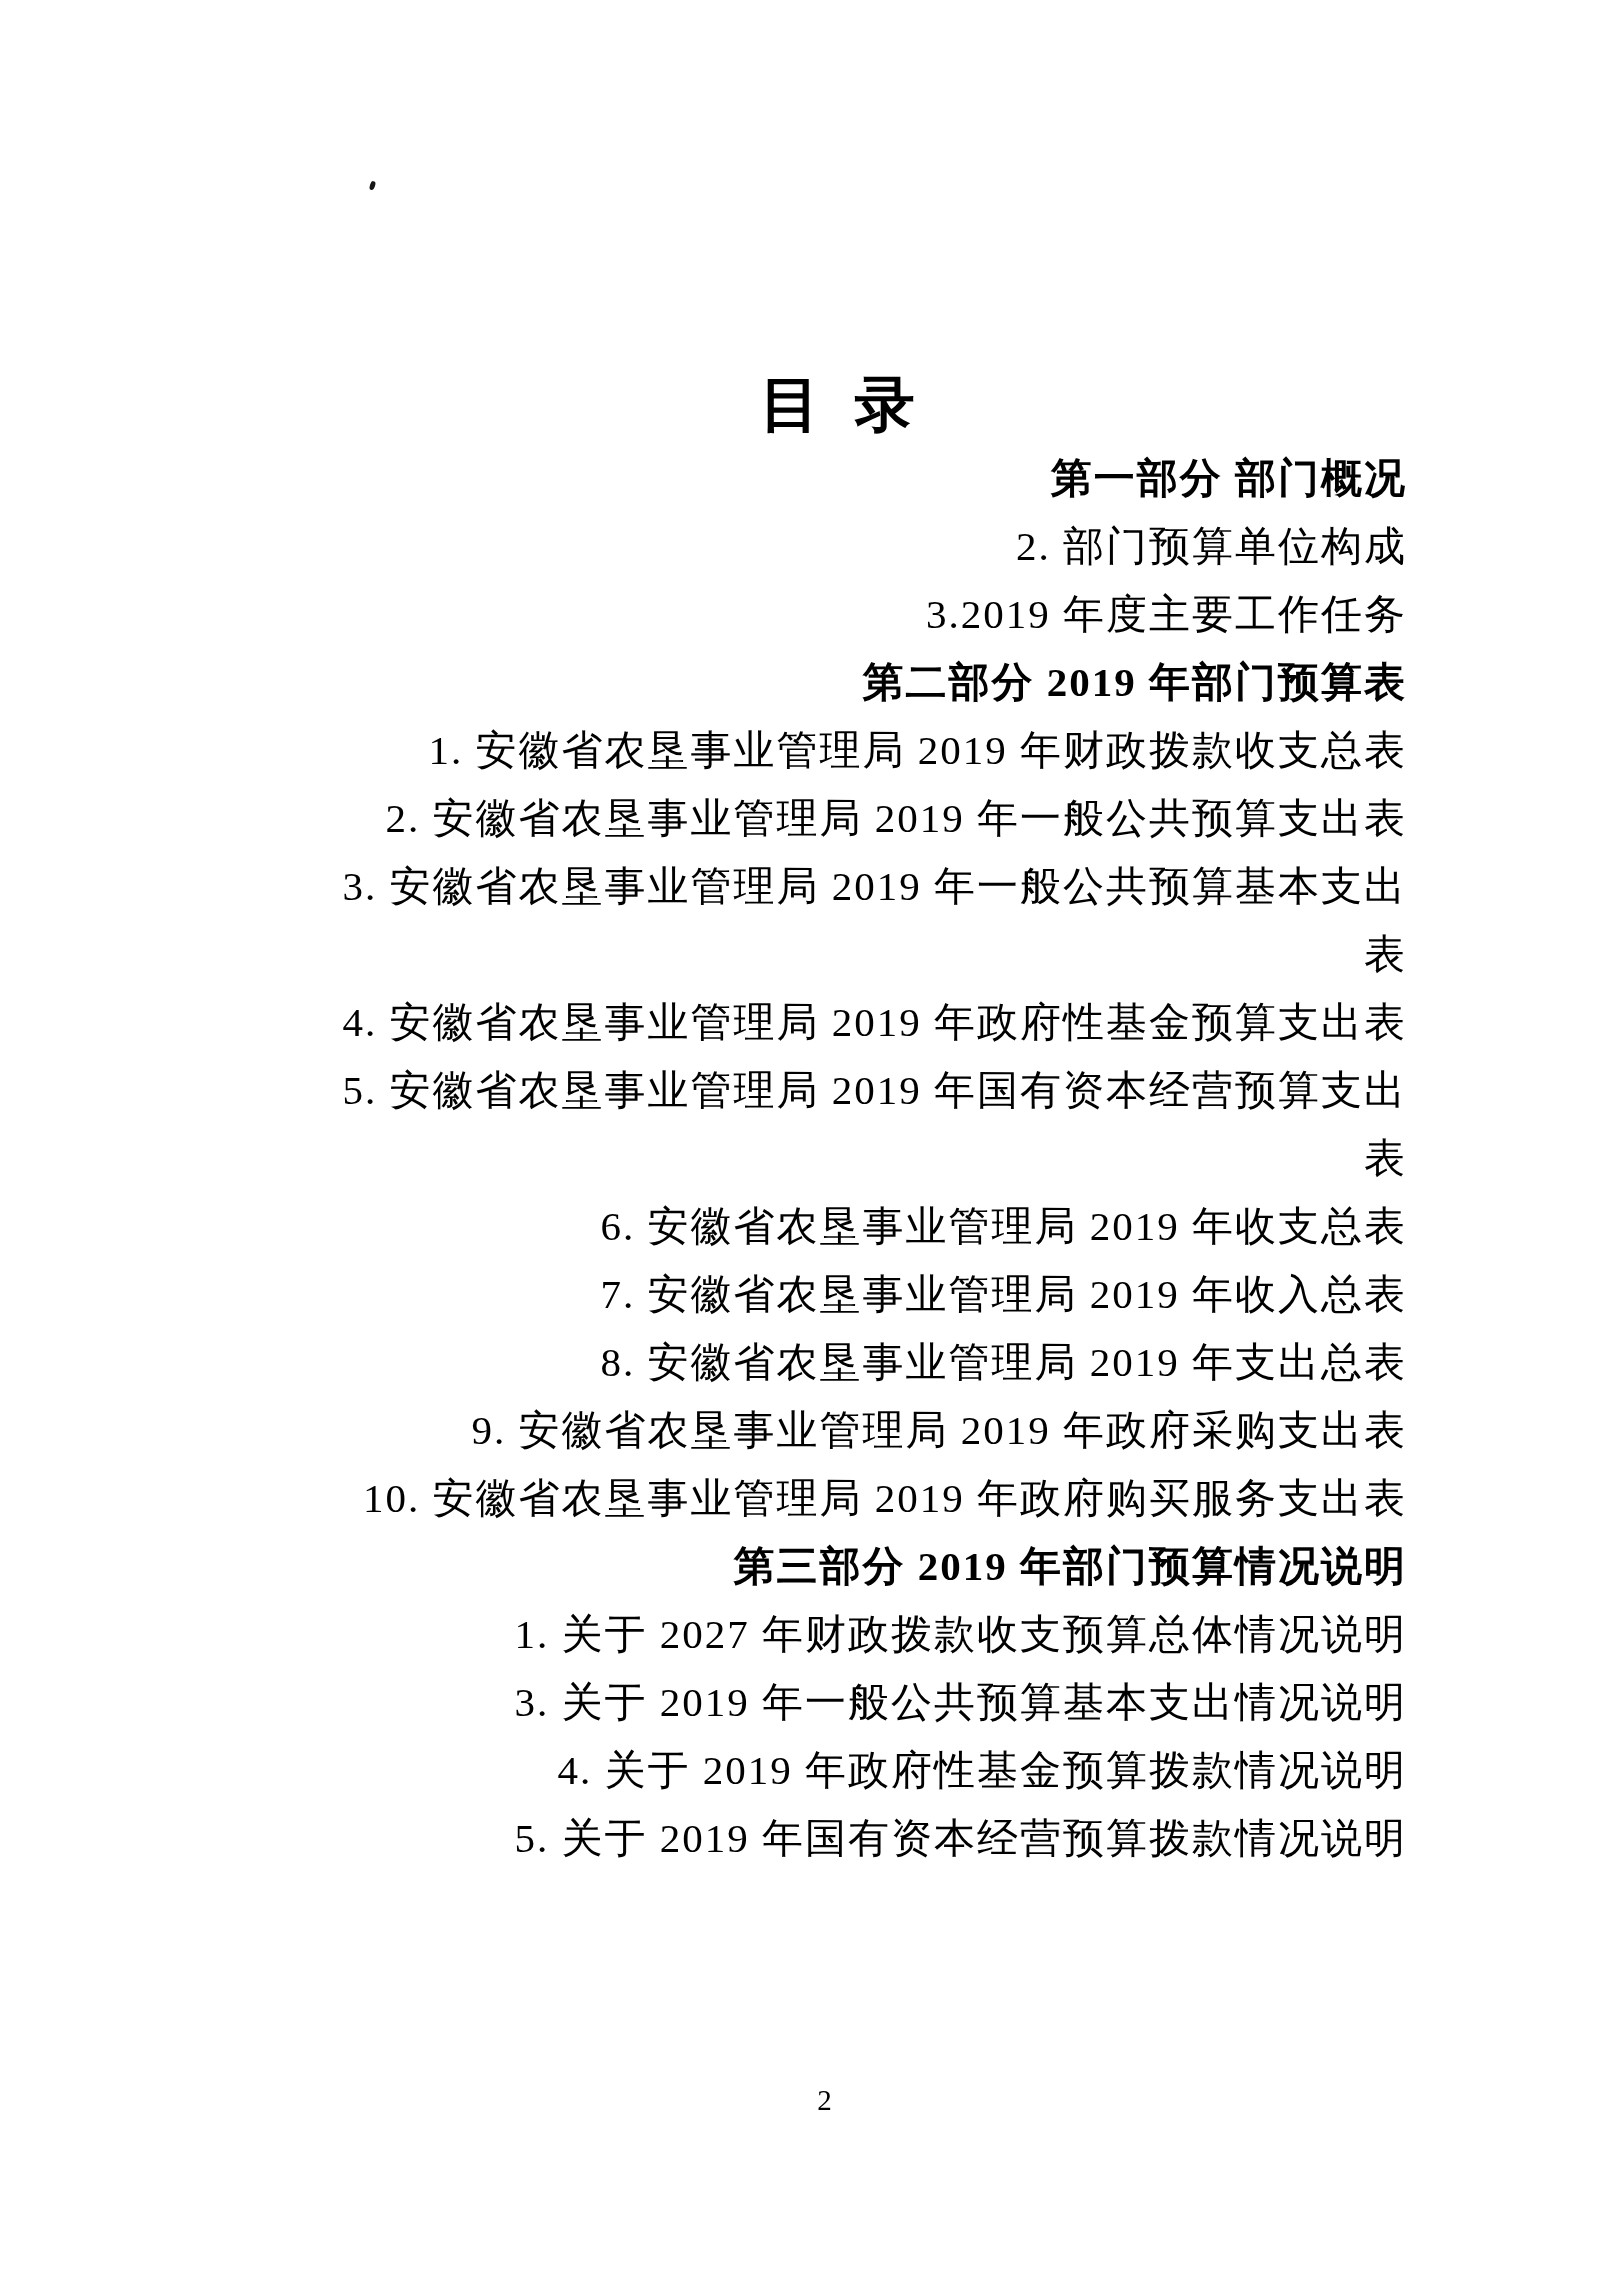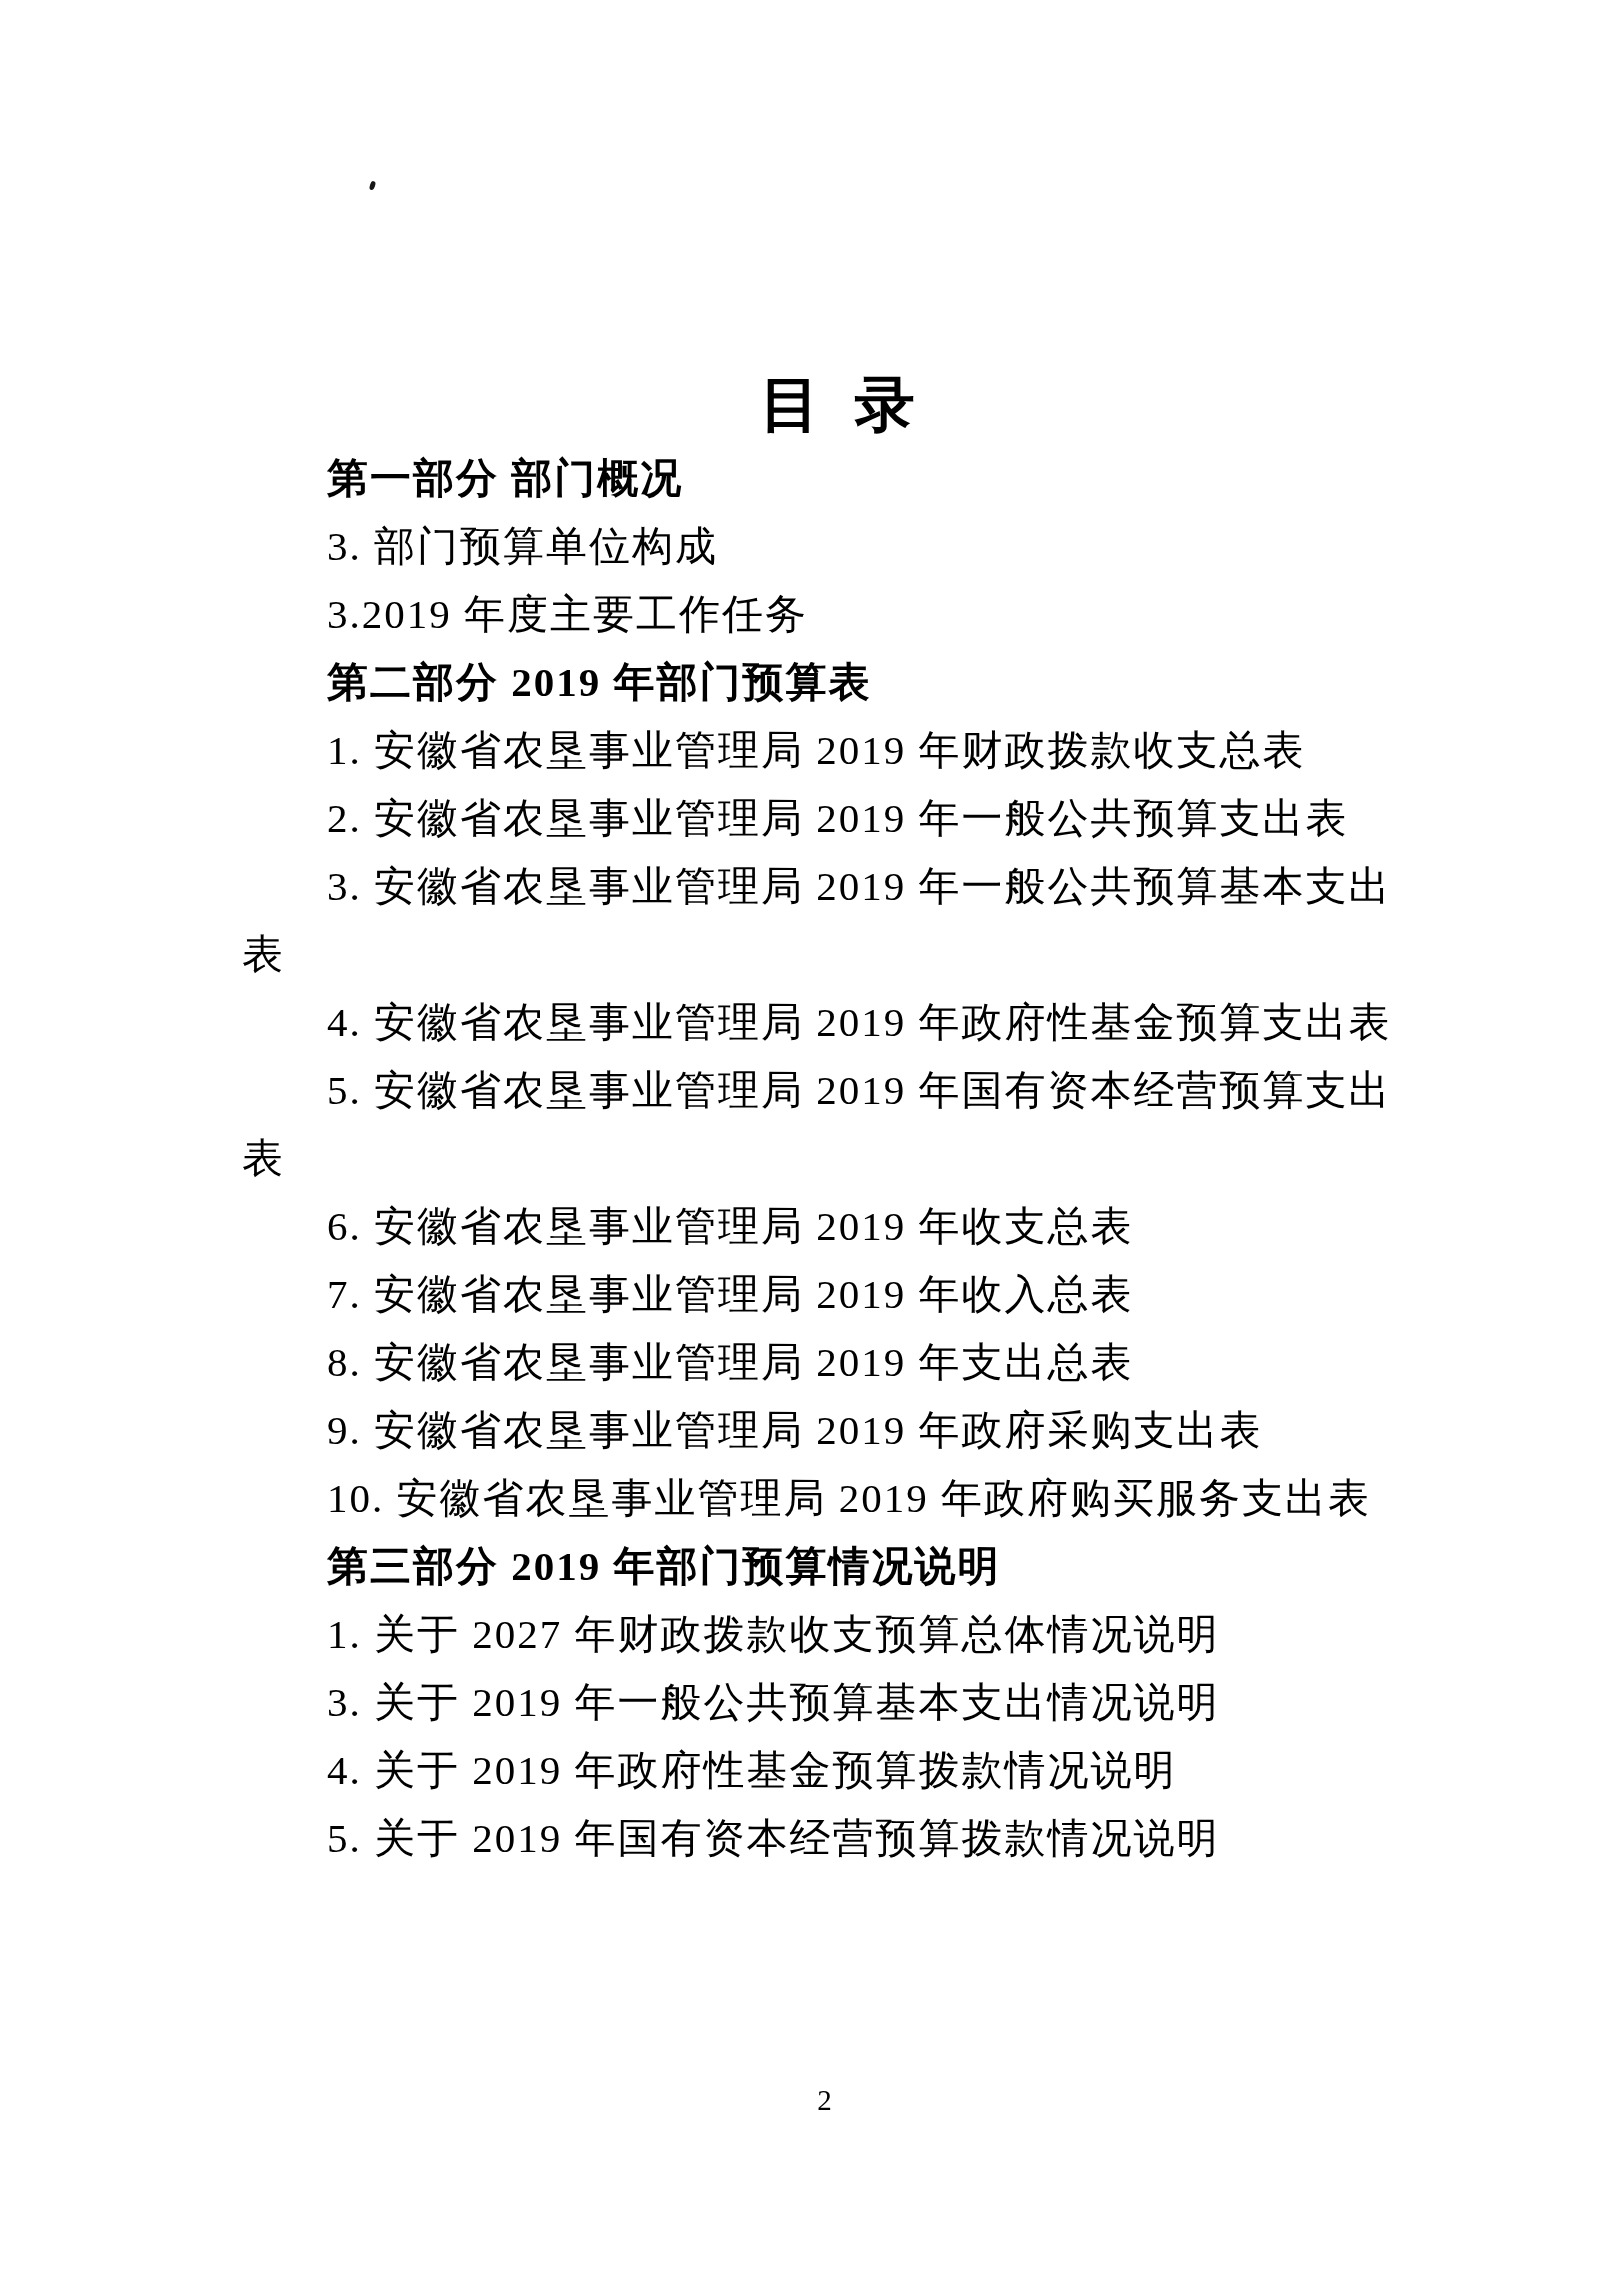--- a/index.html
+++ b/index.html
@@ -27,22 +27,23 @@
     font-size: 60px;
     line-height: 73px;
     font-weight: 700;
     word-spacing: 17px;
     letter-spacing: 1.3px;
     white-space: nowrap;
   }
   .toc {
     position: absolute;
     top: 444px;
-    left: 242px;
+    left: 234px;
     width: 1173px;
+    text-align: right;
   }
   .toc-line {
     font-size: 41px;
     line-height: 68px;
     letter-spacing: 2px;
     white-space: nowrap;
   }
   .toc-line.indent {
     padding-left: 85px;
   }
@@ -75,21 +76,21 @@
 <body>
 
 <div class="page">
 
   <span class="scan-speck"></span>
 
   <div class="doc-title">目 录</div>
 
   <div class="toc">
       <div class="toc-line indent heading">第一部分 部门概况</div>
-      <div class="toc-line indent">3. 部门预算单位构成</div>
+      <div class="toc-line indent">2. 部门预算单位构成</div>
       <div class="toc-line indent">3.2019 年度主要工作任务</div>
       <div class="toc-line indent heading">第二部分 2019 年部门预算表</div>
       <div class="toc-line indent">1. 安徽省农垦事业管理局 2019 年财政拨款收支总表</div>
       <div class="toc-line indent">2. 安徽省农垦事业管理局 2019 年一般公共预算支出表</div>
       <div class="toc-line indent">3. 安徽省农垦事业管理局 2019 年一般公共预算基本支出</div>
       <div class="toc-line">表</div>
       <div class="toc-line indent">4. 安徽省农垦事业管理局 2019 年政府性基金预算支出表</div>
       <div class="toc-line indent">5. 安徽省农垦事业管理局 2019 年国有资本经营预算支出</div>
       <div class="toc-line">表</div>
       <div class="toc-line indent">6. 安徽省农垦事业管理局 2019 年收支总表</div>

